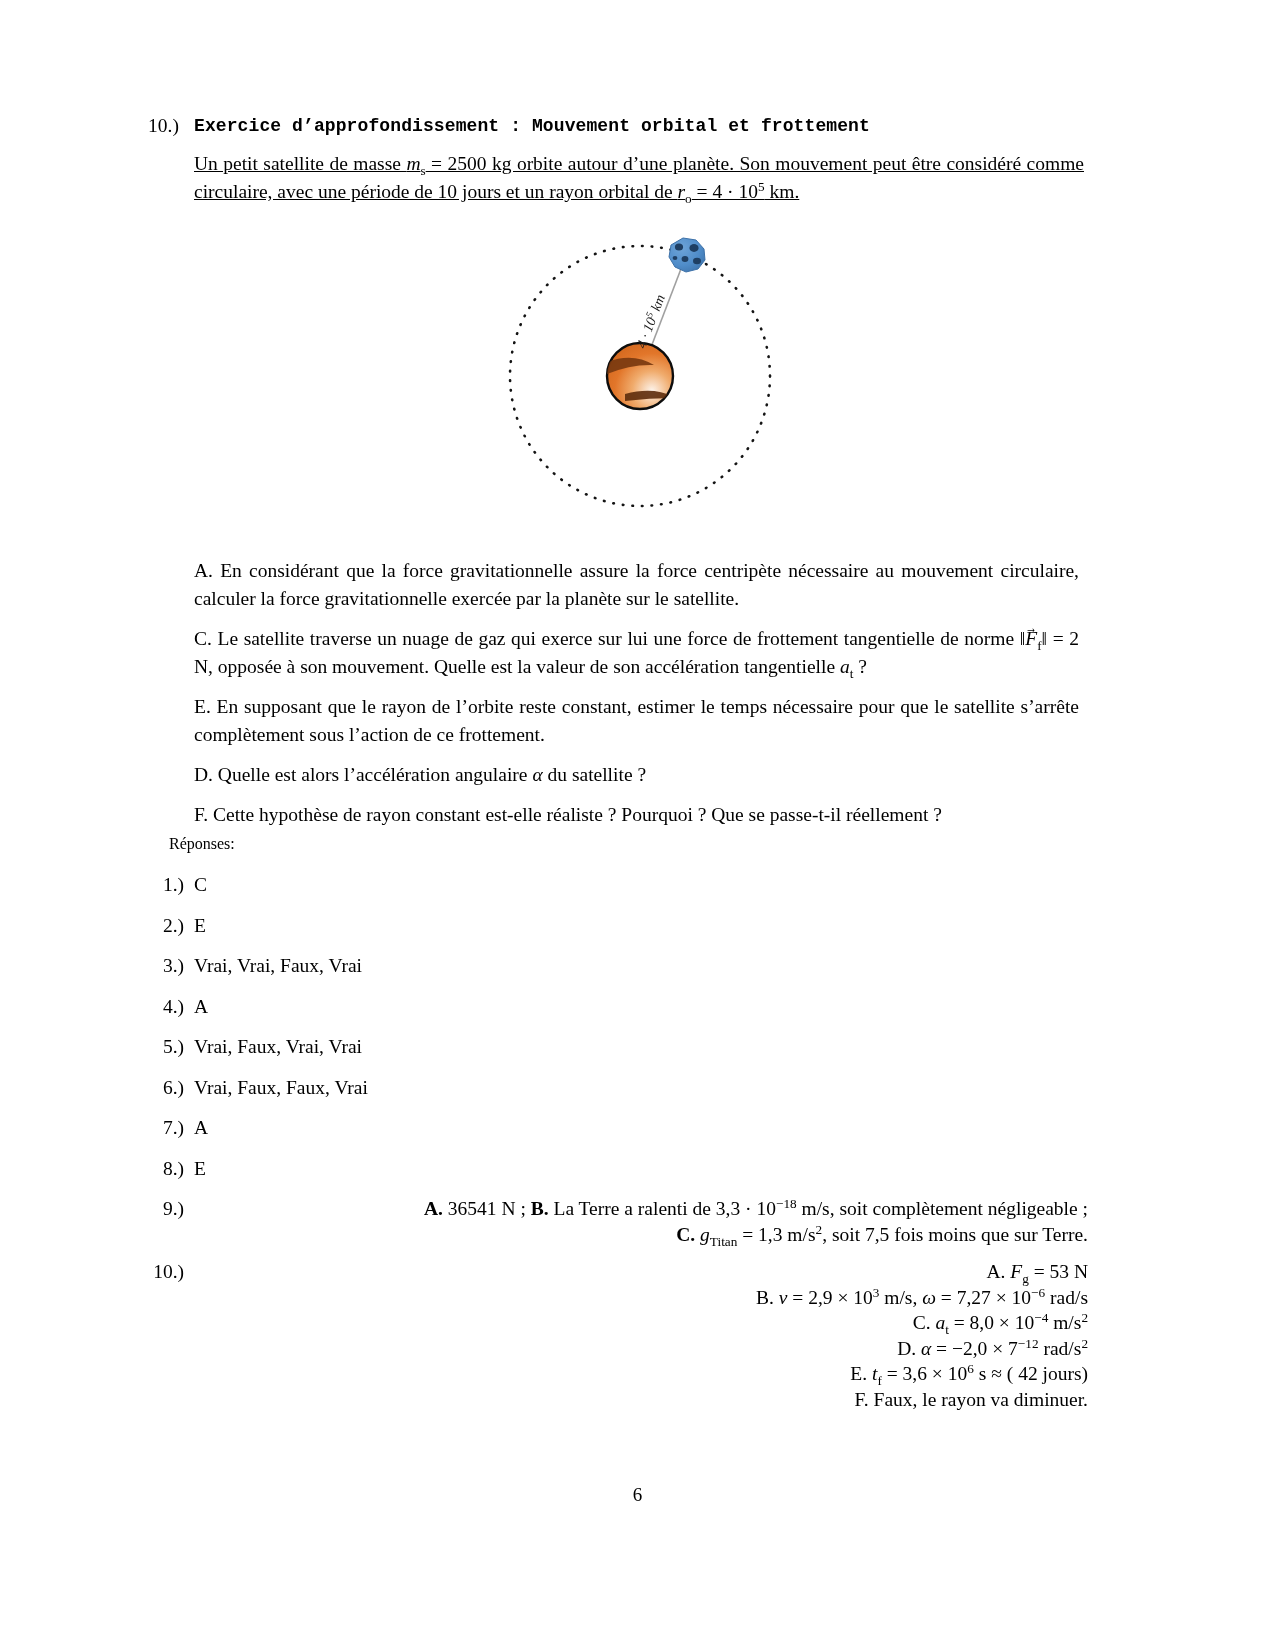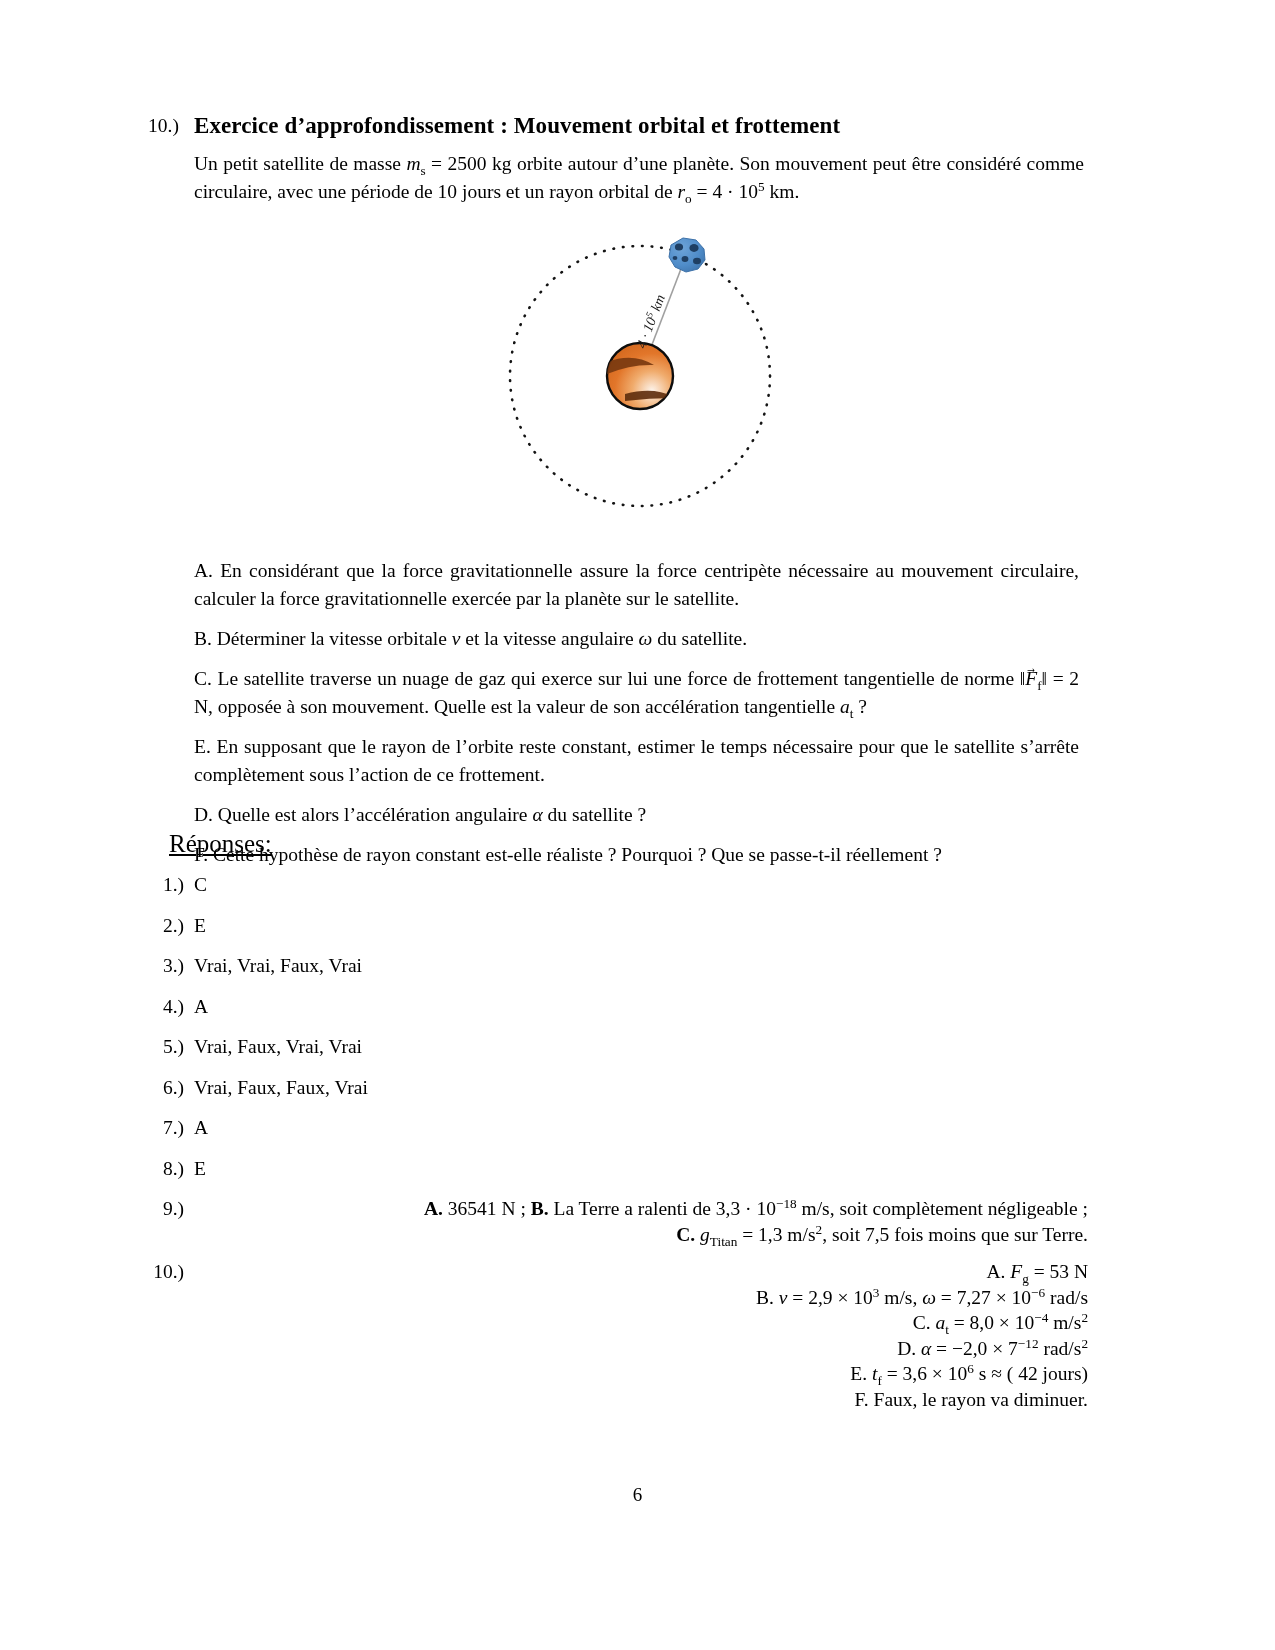--- a/index.html
+++ b/index.html
@@ -35,31 +35,33 @@
   }
   .ex-num {
     width: 46px;
     flex: 0 0 46px;
     font-size: 19.5px;
     line-height: 26px;
     text-align: left;
   }
   .ex-title {
     font-weight: bold;
-    font-size: 23px;
+    font-size: 18px;
     line-height: 26px;
     letter-spacing: 0.1px;
+    font-family: Liberation Mono, monospace;
   }
   .ex-body {
     margin-left: 46px;
     margin-top: 11px;
     font-size: 19.5px;
     line-height: 28px;
     text-align: justify;
     width: 890px;
+    text-decoration: underline;
   }
 
   
   .figure {
     position: absolute;
     left: 455px;
     top: 228px;
     width: 370px;
     height: 300px;
   }
@@ -77,23 +79,22 @@
     text-align: justify;
     margin-bottom: 12px;
   }
   .q-item:last-child { margin-bottom: 16px; }
 
   
   .answers-label {
     position: absolute;
     left: 169px;
     top: 831px;
-    font-size: 25px;
-    line-height: 26px;
-    text-decoration: underline;
+    font-size: 16px;
+    line-height: 26px;
   }
   .answers {
     position: absolute;
     left: 148px;
     top: 872px;
     width: 940px;
     font-size: 19.5px;
   }
   .ans-row {
     display: flex;
@@ -206,23 +207,20 @@
       </g>
     </svg>
   </div>
 
   <div class="questions">
 
     <div class="q-item">
       <span>A. En considérant que la force gravitationnelle assure la force centripète nécessaire au mouvement circulaire, calculer la force gravitationnelle exercée par la planète sur le satellite.</span>
     </div>
 
-    <div class="q-item">
-      <span>B. Déterminer la vitesse orbitale </span><span class="it">v</span><span> et la vitesse angulaire </span><span class="it">ω</span><span> du satellite.</span>
-    </div>
 
     <div class="q-item">
       <span>C. Le satellite traverse un nuage de gaz qui exerce sur lui une force de frottement tangentielle de norme ‖</span><span class="it vecbar">F</span><sub class="e">f</sub><span>‖ = 2 N, opposée à son mouvement. Quelle est la valeur de son accélération tangentielle </span><span class="it">a</span><sub class="e">t</sub><span> ?</span>
     </div>
 
     <div class="q-item">
       <span>E. En supposant que le rayon de l’orbite reste constant, estimer le temps nécessaire pour que le satellite s’arrête complètement sous l’action de ce frottement.</span>
     </div>
 
     <div class="q-item">

